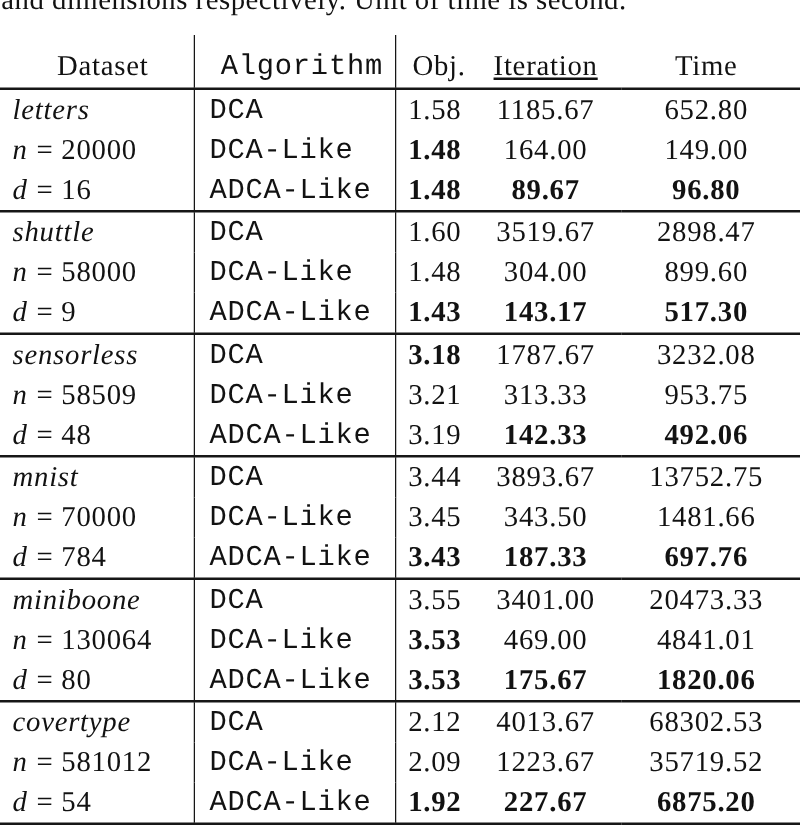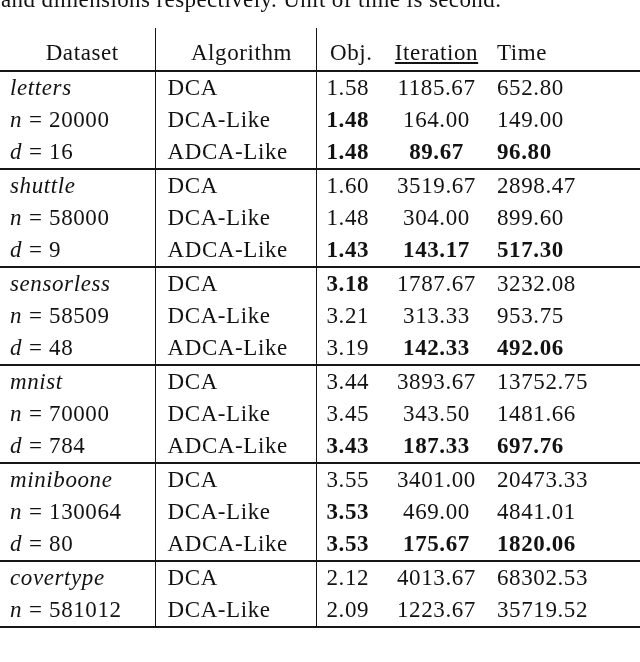--- a/index.html
+++ b/index.html
@@ -39,25 +39,25 @@
   }
   td {
     height: 32px;
     padding: 0;
     vertical-align: middle;
     text-align: left;
     overflow: hidden;
     white-space: nowrap;
   }
   .c1 { padding-left: 10px; }
-  .c2 { border-left: 1.5px solid #161616; padding-left: 12px; }
+  .c2 { border-left: 1.5px solid #161616; padding-left: 12px; font-family: Liberation Mono, monospace; }
   .c3 { border-left: 1.5px solid #161616; padding-left: 10px; }
   .c4 { text-align: center; }
   th.c4 { text-align: center; text-decoration: underline; }
-  .c5 { text-align: left; padding-right: 7px; }
+  .c5 { text-align: center; padding-right: 7px; }
   .ds-name { font-style: italic; }
   .mvar { font-style: italic; }
   .eq { padding-left: 7px; margin-top: 28px; }
   .bold { font-weight: bold; }
 </style>
 </head>
 <body>
 
 <div class="caption">and dimensions respectively. Unit of time is second.</div>
 
@@ -207,14 +207,21 @@
       <td class="c4">4013.67</td>
       <td class="c5">68302.53</td>
     </tr>
     <tr>
       <td class="c1"><span class="mvar">n</span><span class="eq">= 581012</span></td>
       <td class="c2">DCA-Like</td>
       <td class="c3">2.09</td>
       <td class="c4">1223.67</td>
       <td class="c5">35719.52</td>
     </tr>
+    <tr>
+      <td class="c1"><span class="mvar">d</span><span class="eq">= 54</span></td>
+      <td class="c2">ADCA-Like</td>
+      <td class="c3 bold">1.92</td>
+      <td class="c4 bold">227.67</td>
+      <td class="c5 bold">6875.20</td>
+    </tr>
   </tbody>
 </table>
 
 </body></html>

